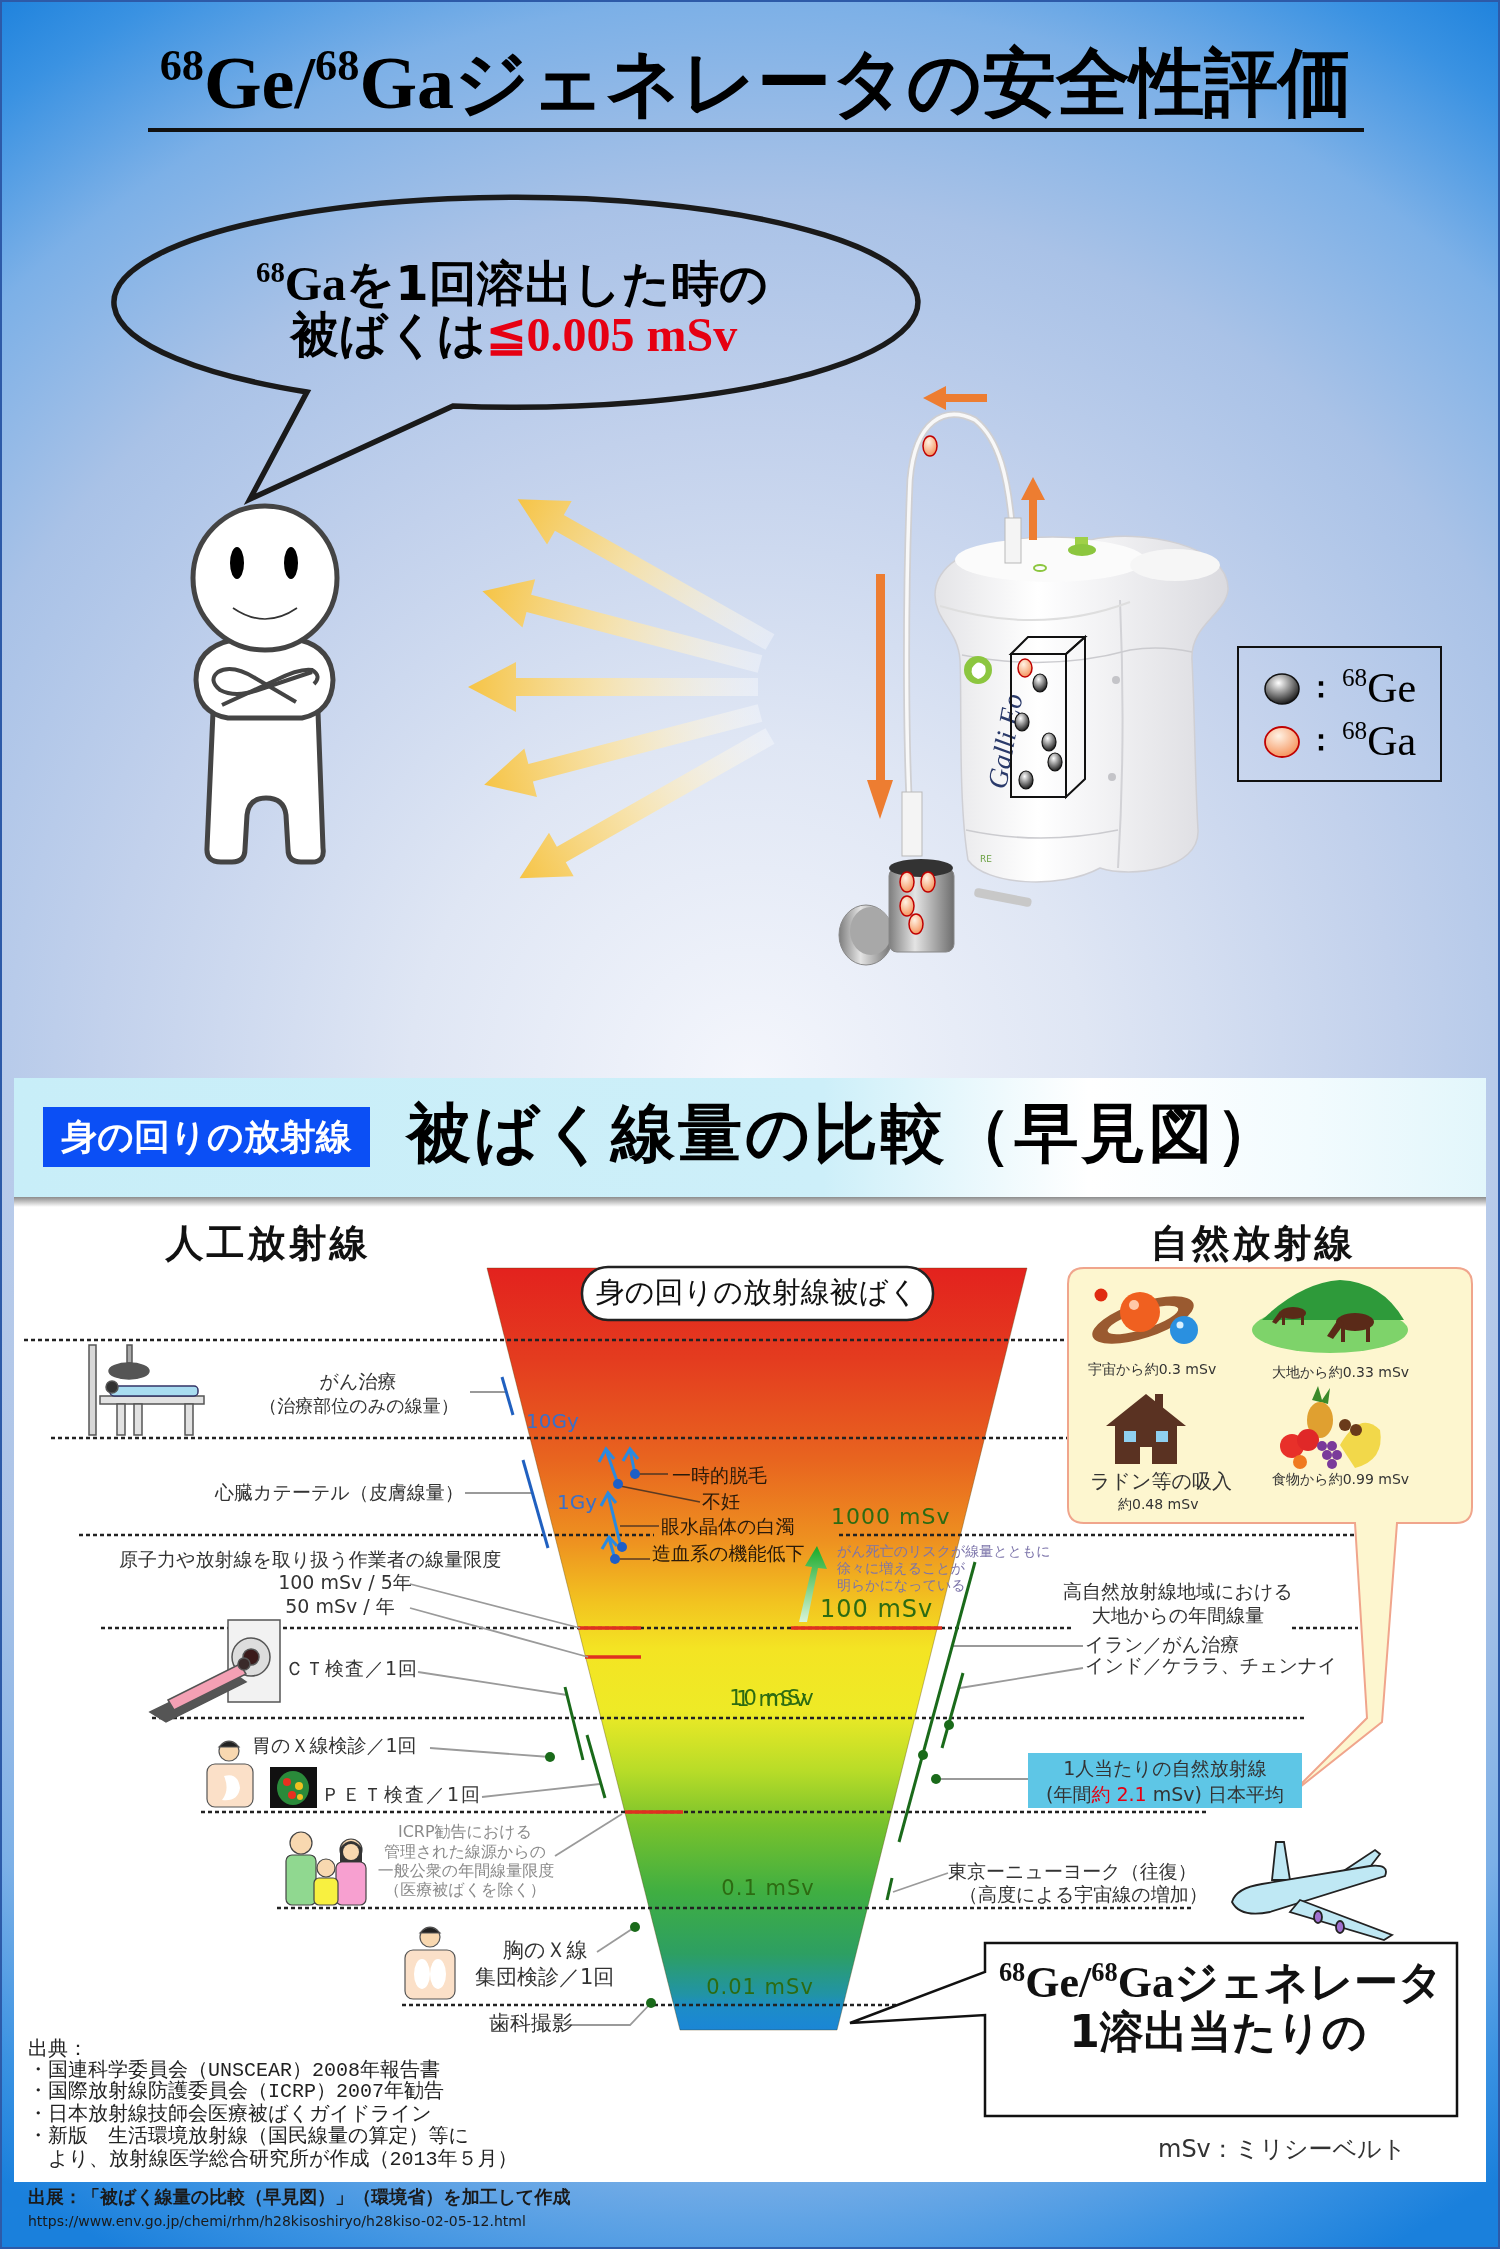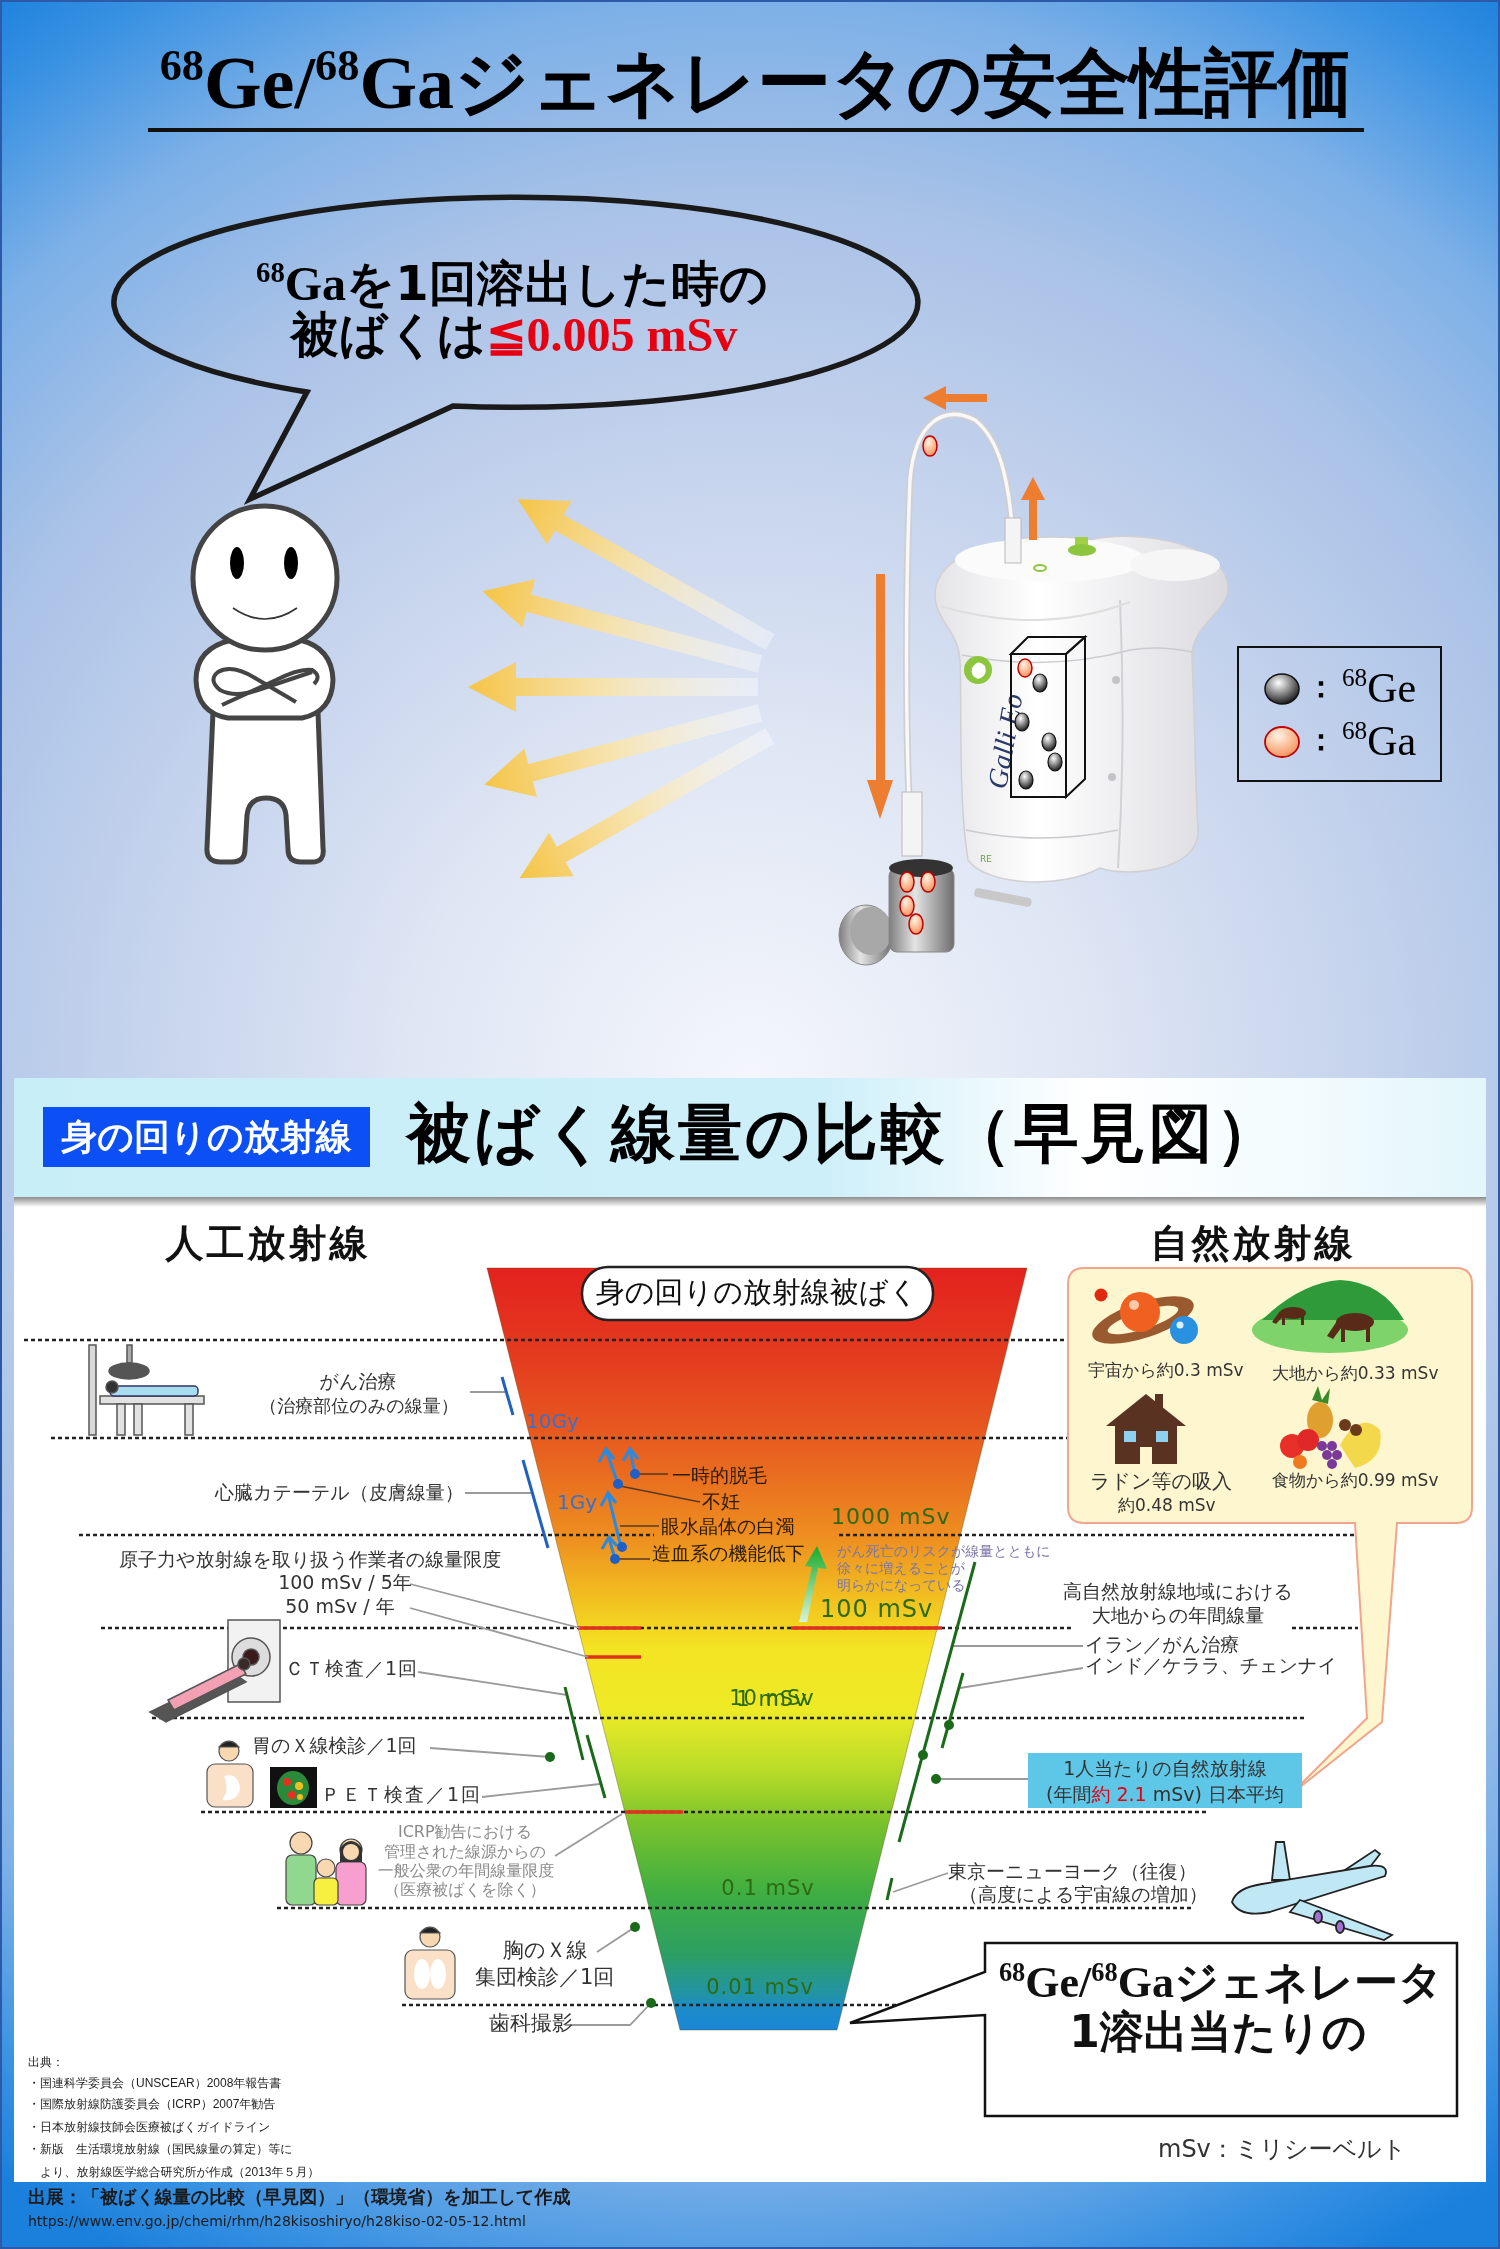--- a/index.html
+++ b/index.html
@@ -20,25 +20,25 @@
 #panel-shadow{position:absolute;left:0;top:119px;width:1472px;height:10px;background:linear-gradient(#8c8c8c,rgba(255,255,255,0));}
 #badge{position:absolute;left:43px;top:1107px;width:327px;height:60px;background:#0b4ff5;color:#fff;
   font-family:"DejaVu Sans",sans-serif;font-size:36px;font-weight:bold;text-align:center;line-height:60px;}
 .c19{font-family:"DejaVu Sans",sans-serif;font-size:19px;color:#333;}
 .c21{font-family:"DejaVu Sans",sans-serif;font-size:21px;color:#333;}
 .icrp{font-family:"DejaVu Sans",sans-serif;font-size:16px;color:#8a8a8a;}
 .eff{font-family:"DejaVu Sans",sans-serif;font-size:19px;color:#2a1a0a;}
 .gy{font-family:"DejaVu Sans",sans-serif;font-size:20px;color:#3b70c8;}
 .msv{font-family:"DejaVu Sans",sans-serif;font-size:21px;color:#2d6b12;letter-spacing:1px;}
 .note{font-family:"DejaVu Sans",sans-serif;font-size:14px;color:#7c74aa;}
-.nat{font-family:"DejaVu Sans",sans-serif;font-size:17px;color:#333;}
+.nat{font-family:"DejaVu Sans",sans-serif;font-size:14px;color:#333;}
 #jp-avg{position:absolute;left:1028px;top:1753px;width:274px;height:55px;background:#5ec6e6;
   font-family:"DejaVu Sans",sans-serif;font-size:19px;color:#333;text-align:center;line-height:26px;padding-top:2px;}
 .callout{font-size:44px;font-weight:bold;color:#111;}
-.ref{font-family:Liberation Sans, sans-serif;font-size:12px;color:#222;line-height:22px;margin-top:12px;}
+.ref{font-family:Liberation Mono, monospace;font-size:20px;color:#222;line-height:22px;}
 </style>
 </head>
 <body>
 
 <div id="canvas">
 
   <div id="panel">
     <div id="panel-head"></div>
     <div id="panel-shadow"></div>
   </div>

